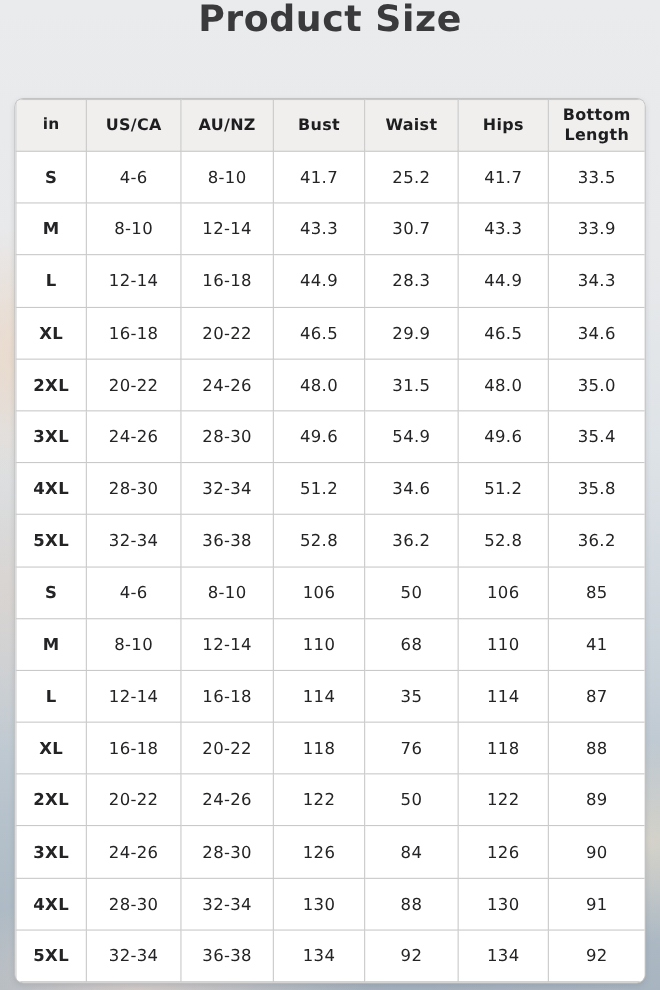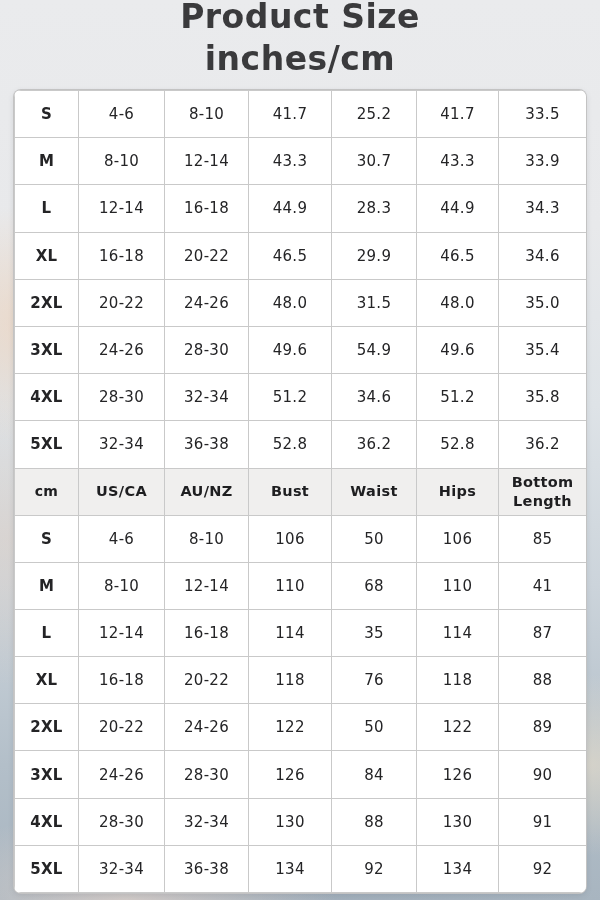--- a/index.html
+++ b/index.html
@@ -90,120 +90,119 @@
   col.c-hips   { width: 82px; }
   col.c-bottom { width: 88px; }
 </style>
 </head>
 <body>
 
 <div class="background"></div>
 
 <div class="title-block">
   <div>Product Size</div>
-  <div>inches/cm</div>
 </div>
 
 <div class="table-wrap">
   <table class="size-table">
     <colgroup>
       <col class="c-size">
         <col class="c-usca">
         <col class="c-aunz">
       <col class="c-bust">
         <col class="c-waist">
         <col class="c-hips">
         <col class="c-bottom">
     </colgroup>
     <tbody>
-        <tr>
-          <td class="size">S</td>
-          <td>4-6</td>
-          <td>8-10</td>
-          <td>41.7</td>
-          <td>25.2</td>
-          <td>41.7</td>
-          <td>33.5</td>
-        </tr>
-        <tr>
-          <td class="size">M</td>
-          <td>8-10</td>
-          <td>12-14</td>
-          <td>43.3</td>
-          <td>30.7</td>
-          <td>43.3</td>
-          <td>33.9</td>
-        </tr>
-        <tr>
-          <td class="size">L</td>
-          <td>12-14</td>
-          <td>16-18</td>
-          <td>44.9</td>
-          <td>28.3</td>
-          <td>44.9</td>
-          <td>34.3</td>
-        </tr>
-        <tr>
-          <td class="size">XL</td>
-          <td>16-18</td>
-          <td>20-22</td>
-          <td>46.5</td>
-          <td>29.9</td>
-          <td>46.5</td>
-          <td>34.6</td>
-        </tr>
-        <tr>
-          <td class="size">2XL</td>
-          <td>20-22</td>
-          <td>24-26</td>
-          <td>48.0</td>
-          <td>31.5</td>
-          <td>48.0</td>
-          <td>35.0</td>
-        </tr>
-        <tr>
-          <td class="size">3XL</td>
-          <td>24-26</td>
-          <td>28-30</td>
-          <td>49.6</td>
-          <td>54.9</td>
-          <td>49.6</td>
-          <td>35.4</td>
-        </tr>
-        <tr>
-          <td class="size">4XL</td>
-          <td>28-30</td>
-          <td>32-34</td>
-          <td>51.2</td>
-          <td>34.6</td>
-          <td>51.2</td>
-          <td>35.8</td>
-        </tr>
-        <tr>
-          <td class="size">5XL</td>
-          <td>32-34</td>
-          <td>36-38</td>
-          <td>52.8</td>
-          <td>36.2</td>
-          <td>52.8</td>
-          <td>36.2</td>
-        </tr>
         <tr class="header-row">
-          <td class="unit">cm</td>
+          <td class="unit">in</td>
           <td>US/CA</td>
           <td>AU/NZ</td>
           <td>Bust</td>
           <td>Waist</td>
           <td>Hips</td>
           <td>Bottom Length</td>
         </tr>
         <tr>
           <td class="size">S</td>
           <td>4-6</td>
           <td>8-10</td>
+          <td>41.7</td>
+          <td>25.2</td>
+          <td>41.7</td>
+          <td>33.5</td>
+        </tr>
+        <tr>
+          <td class="size">M</td>
+          <td>8-10</td>
+          <td>12-14</td>
+          <td>43.3</td>
+          <td>30.7</td>
+          <td>43.3</td>
+          <td>33.9</td>
+        </tr>
+        <tr>
+          <td class="size">L</td>
+          <td>12-14</td>
+          <td>16-18</td>
+          <td>44.9</td>
+          <td>28.3</td>
+          <td>44.9</td>
+          <td>34.3</td>
+        </tr>
+        <tr>
+          <td class="size">XL</td>
+          <td>16-18</td>
+          <td>20-22</td>
+          <td>46.5</td>
+          <td>29.9</td>
+          <td>46.5</td>
+          <td>34.6</td>
+        </tr>
+        <tr>
+          <td class="size">2XL</td>
+          <td>20-22</td>
+          <td>24-26</td>
+          <td>48.0</td>
+          <td>31.5</td>
+          <td>48.0</td>
+          <td>35.0</td>
+        </tr>
+        <tr>
+          <td class="size">3XL</td>
+          <td>24-26</td>
+          <td>28-30</td>
+          <td>49.6</td>
+          <td>54.9</td>
+          <td>49.6</td>
+          <td>35.4</td>
+        </tr>
+        <tr>
+          <td class="size">4XL</td>
+          <td>28-30</td>
+          <td>32-34</td>
+          <td>51.2</td>
+          <td>34.6</td>
+          <td>51.2</td>
+          <td>35.8</td>
+        </tr>
+        <tr>
+          <td class="size">5XL</td>
+          <td>32-34</td>
+          <td>36-38</td>
+          <td>52.8</td>
+          <td>36.2</td>
+          <td>52.8</td>
+          <td>36.2</td>
+        </tr>
+        <tr>
+          <td class="size">S</td>
+          <td>4-6</td>
+          <td>8-10</td>
           <td>106</td>
           <td>50</td>
           <td>106</td>
           <td>85</td>
         </tr>
         <tr>
           <td class="size">M</td>
           <td>8-10</td>
           <td>12-14</td>
           <td>110</td>

